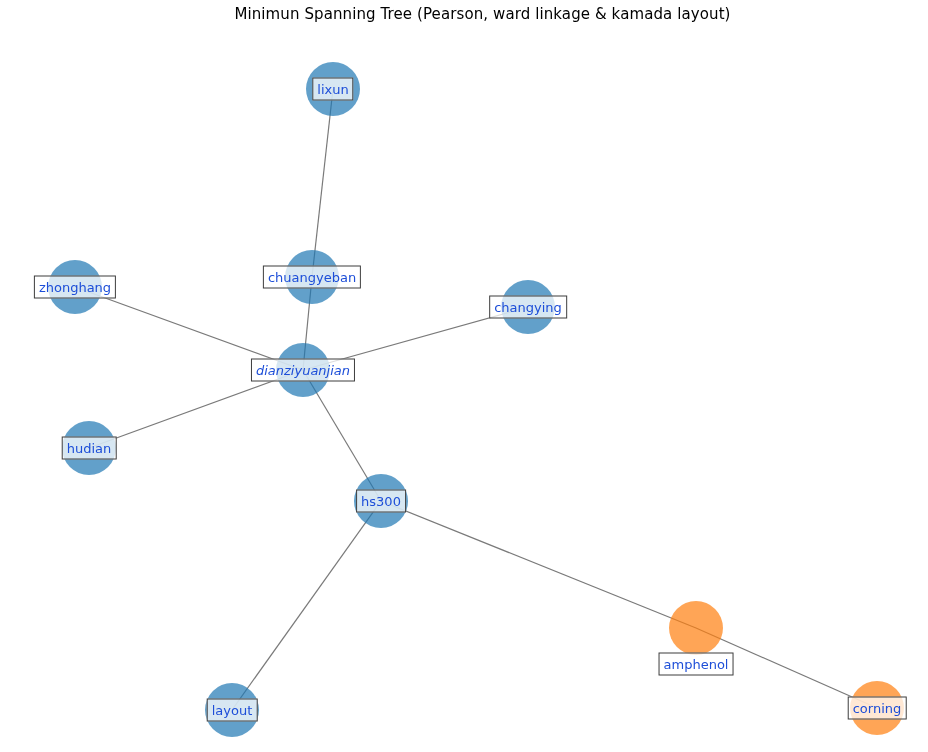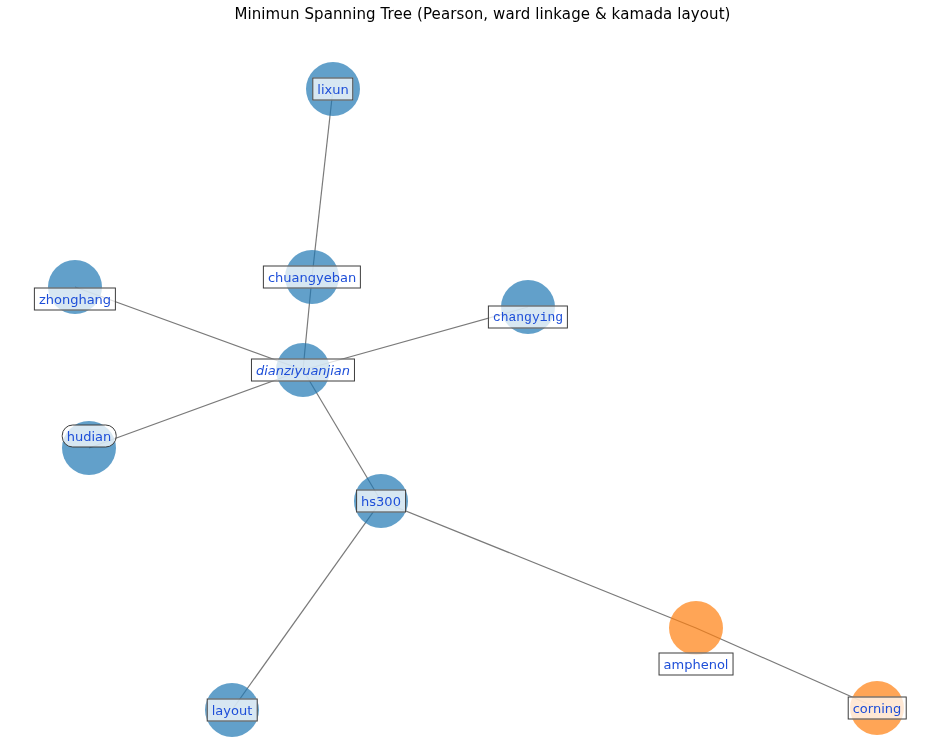--- a/index.html
+++ b/index.html
@@ -65,22 +65,22 @@
       <circle cx="303" cy="370" r="27" fill="#1f77b4" fill-opacity="0.7"></circle>
       <circle cx="89" cy="448" r="27" fill="#1f77b4" fill-opacity="0.7"></circle>
       <circle cx="381" cy="501" r="27" fill="#1f77b4" fill-opacity="0.7"></circle>
       <circle cx="696" cy="628" r="27" fill="#ff7f0e" fill-opacity="0.7"></circle>
       <circle cx="232" cy="710" r="27" fill="#1f77b4" fill-opacity="0.7"></circle>
       <circle cx="877" cy="708" r="27" fill="#ff7f0e" fill-opacity="0.7"></circle>
     </svg>
   <div id="labels">
       <div class="node-label" style="left: 333px; top: 89px;">lixun</div>
       <div class="node-label" style="left: 312px; top: 277px;">chuangyeban</div>
-      <div class="node-label" style="left: 75px; top: 287px; margin-top: 12px;">zhonghang</div>
-      <div class="node-label" style="left: 528px; top: 317px; font-family: Liberation Mono, monospace;">changying</div>
+      <div class="node-label" style="left: 75px; top: 287px;">zhonghang</div>
+      <div class="node-label" style="left: 528px; top: 307px;">changying</div>
       <div class="node-label" style="left: 303px; top: 370px; font-style: italic;">dianziyuanjian</div>
-      <div class="node-label" style="left: 89px; top: 436px; border-radius: 11px;">hudian</div>
+      <div class="node-label" style="left: 89px; top: 448px;">hudian</div>
       <div class="node-label" style="left: 381px; top: 501px;">hs300</div>
       <div class="node-label" style="left: 696px; top: 664px;">amphenol</div>
       <div class="node-label" style="left: 232px; top: 710px;">layout</div>
       <div class="node-label" style="left: 877px; top: 708px;">corning</div>
     </div>
 </div>
 
 </body></html>

